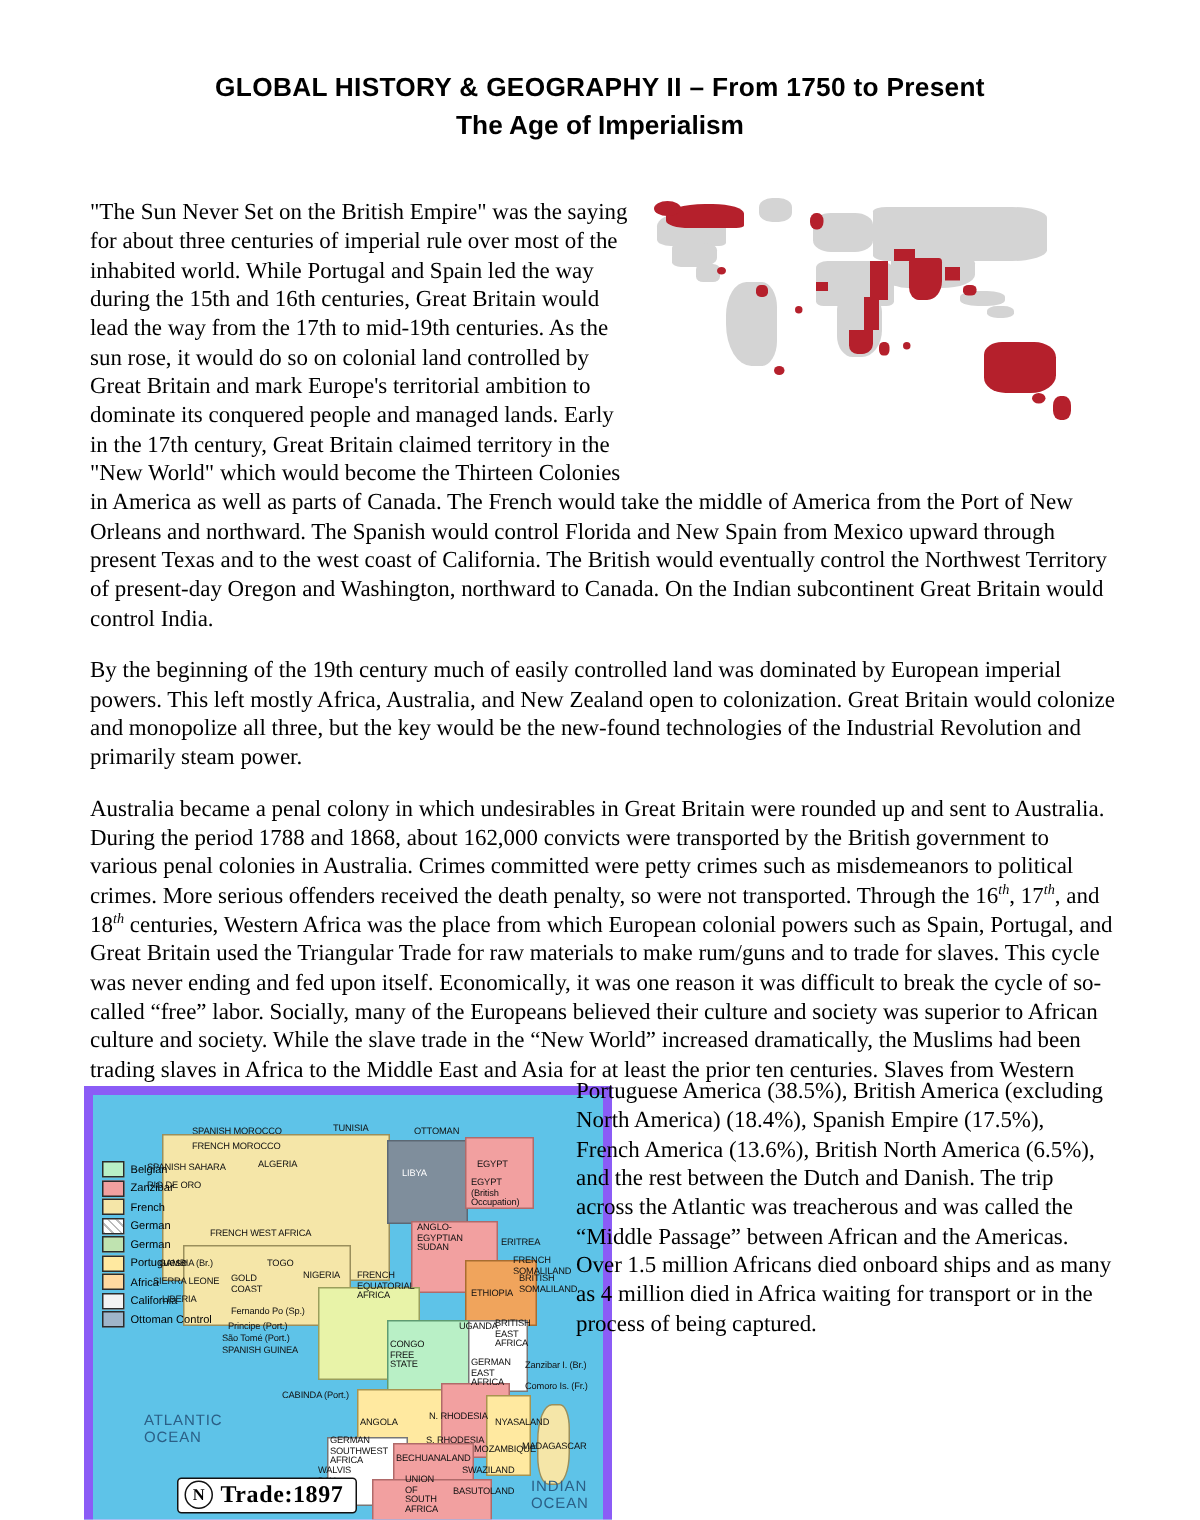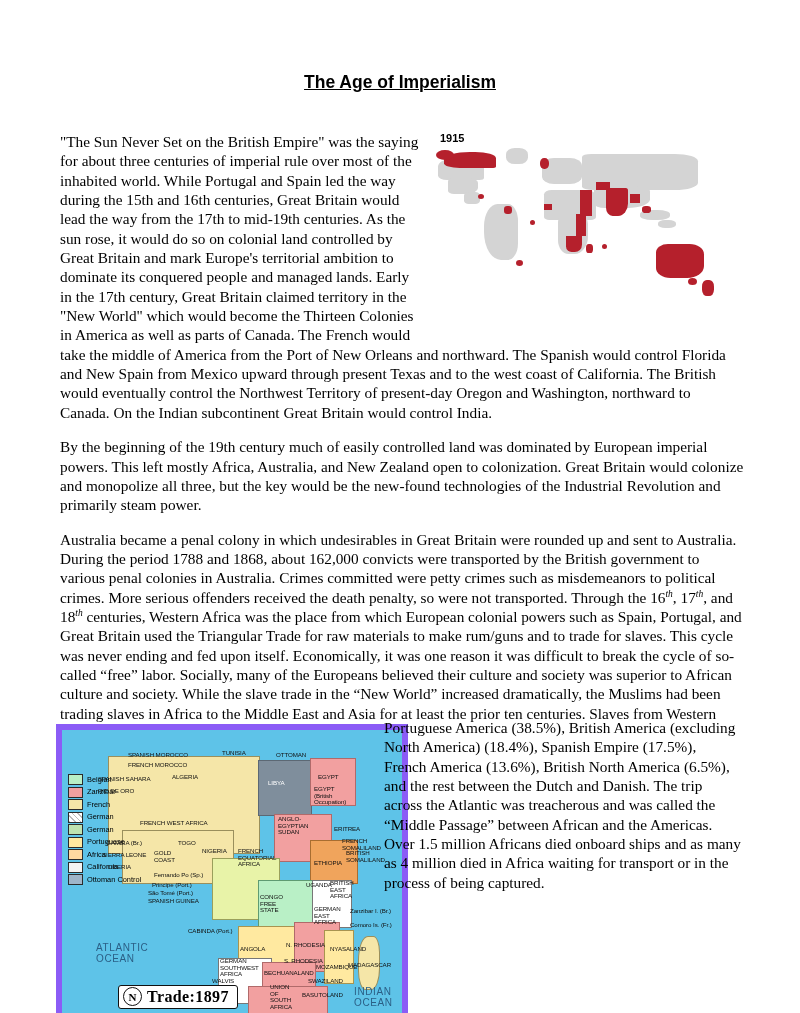--- a/index.html
+++ b/index.html
@@ -29,22 +29,21 @@
   .doc-title {
     font-family: "Liberation Sans", sans-serif;
     font-weight: bold;
     font-size: 17.5px;
     letter-spacing: 0.2px;
   }
   .doc-subtitle {
     font-family: "Liberation Sans", sans-serif;
     font-weight: bold;
     font-size: 17.5px;
-    text-decoration: underline;
-    margin-top: 24px;
+    margin-top: 4px;
   }
   .content {
     position: absolute;
     left: 60px;
     top: 132px;
     width: 684px;
   }
   p.para {
     font-size: 15.3px;
     line-height: 1.265;
@@ -165,27 +164,27 @@
     line-height: 1.265;
   }
   sup { font-size: 9.5px; vertical-align: super; font-style: italic; }
 </style>
 </head>
 <body>
 
 <div class="page">
 
   <div class="title-block">
+    <div class="doc-title">GLOBAL HISTORY  &amp; GEOGRAPHY II – From 1750 to Present</div>
     <div class="doc-subtitle">The Age of Imperialism</div>
   </div>
 
   <div class="content">
 
     <div class="wrap-right">
-      <div class="map-year">1915</div>
       <div class="world-map">
 
         <div class="land" style="left:4px;  top:10px;  width:46px; height:22px; border-radius:40% 30% 10% 20%;"></div>
         <div class="brit" style="left:10px; top:4px;   width:52px; height:16px; border-radius:50% 40% 10% 30%;"></div>
         <div class="brit" style="left:2px;  top:2px;   width:18px; height:10px; border-radius:50%;"></div>
         <div class="land" style="left:14px; top:30px;  width:30px; height:16px; border-radius:20% 30% 40% 20%;"></div>
         <div class="land" style="left:30px; top:44px;  width:16px; height:12px; border-radius:30%;"></div>
         <div class="brit" style="left:44px; top:46px;  width:6px;  height:5px;  border-radius:50%;"></div>
 
         <div class="land" style="left:50px; top:56px;  width:34px; height:56px; border-radius:40% 30% 30% 50%;"></div>

